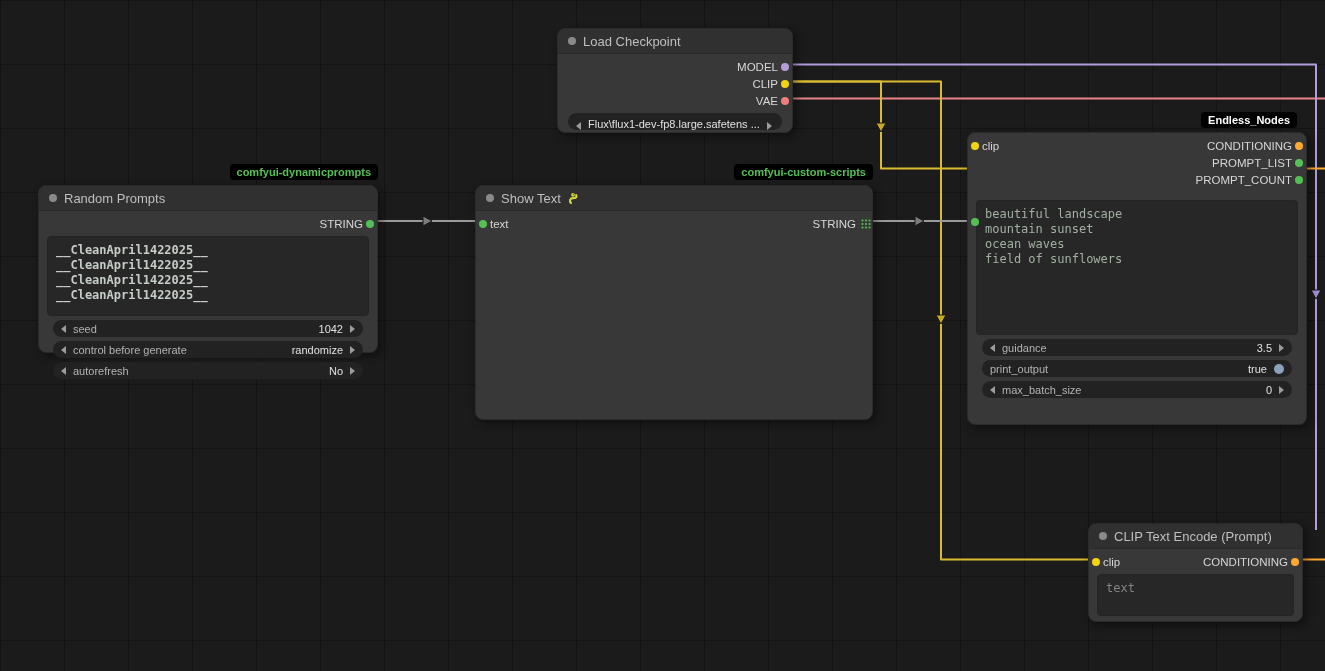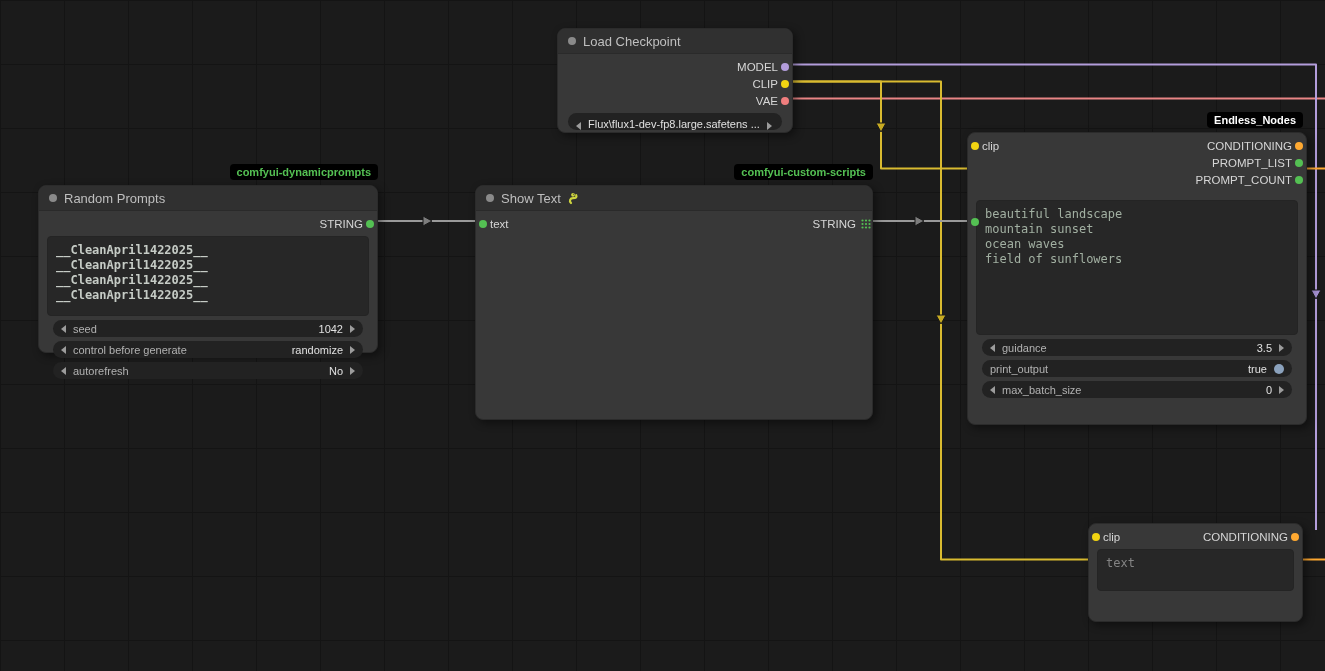--- a/index.html
+++ b/index.html
@@ -65,21 +65,21 @@
   #node-st{left:475px;top:185px;width:398px;height:235px;}
   #node-fx{left:967px;top:132px;width:340px;height:293px;}
   #node-cte{left:1088px;top:523px;width:215px;height:99px;}
   #rp-text{height:80px;font-weight:bold;}
   #st-text{height:178px;}
   #fx-text{height:135px;margin-top:12px;}
   #cte-text{height:42px;}
   #fx-extra-in{top:85px;margin-top:0;}
   #badge-rp{top:164px;right:947px;}
   #badge-st{top:164px;right:452px;}
-  #badge-fx{top:112px;right:22px;}
+  #badge-fx{top:112px;right:28px;}
 </style>
 </head>
 <body>
 
 <div id="canvas">
 
   <svg id="wires" width="1325" height="671" viewBox="0 0 1325 671">
     <path class="w vae" d="M786,98.5 H1325"></path>
     <path class="w model" d="M786,64.5 H1316 V530"></path>
     <path class="w clip" d="M786,81.5 H881 V168.5 H974"></path>
@@ -225,20 +225,24 @@
       <div class="widget">
         <span class="tri-l"></span>
         <span class="wl">max_batch_size</span>
         <span class="wv">0</span>
         <span class="tri-r"></span>
       </div>
     </div>
   </div>
 
   <div class="node" id="node-cte">
+    <div class="node-title">
+      <span class="title-dot"></span>
+      <span class="t">CLIP Text Encode (Prompt)</span>
+    </div>
     <div class="body">
       <div class="row duo">
         <span class="dot l c-clip"></span>
         <span class="lbl">clip</span>
         <span class="lbl">CONDITIONING</span>
         <span class="dot r c-cond"></span>
       </div>
       <div class="textbox dim" id="cte-text">text</div>
     </div>
   </div>

